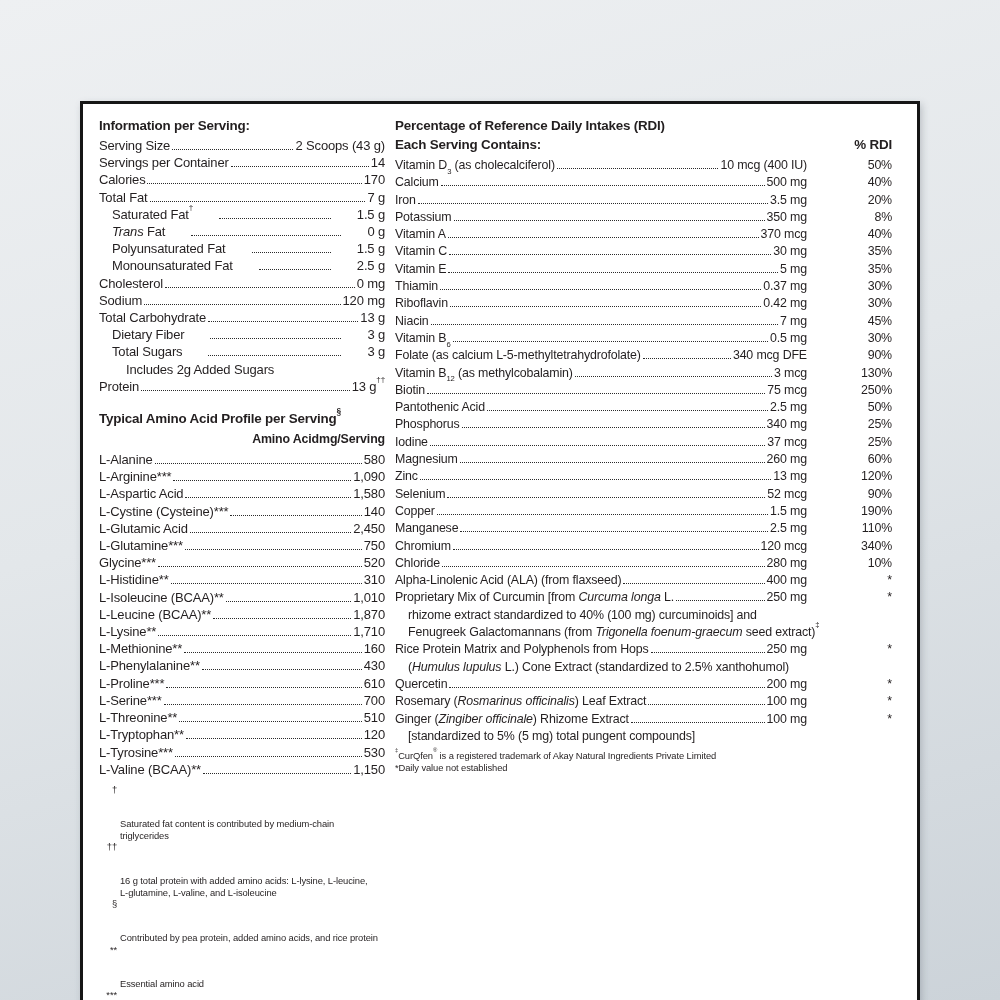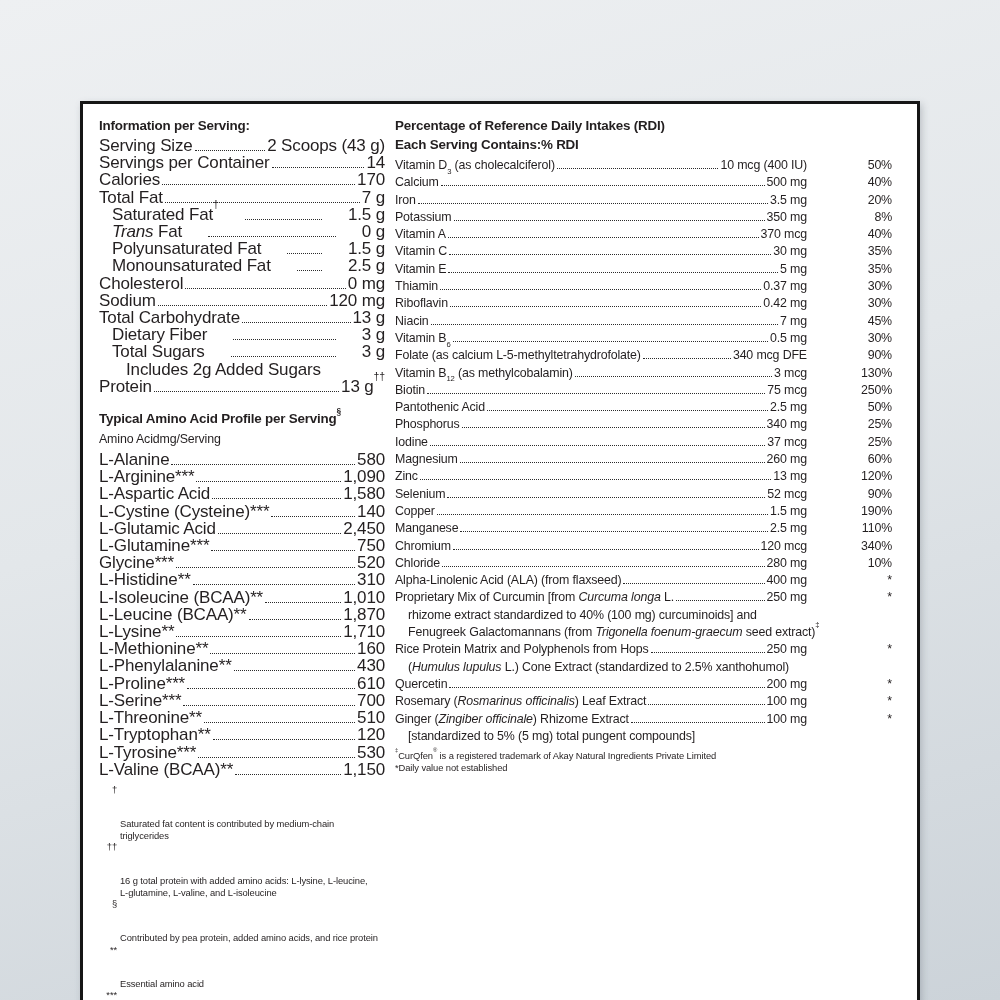--- a/index.html
+++ b/index.html
@@ -12,32 +12,32 @@
   .panel{
     position:absolute;left:80px;top:101px;width:840px;height:974px;
     background:#ffffff;border:3px solid #161616;box-sizing:border-box;
     box-shadow:2px 3px 7px rgba(90,100,110,.30);
   }
   .col-left{position:absolute;left:16px;top:13px;width:286px;}
   .col-right{position:absolute;left:312px;top:13px;width:497px;}
   .sec-title{font-weight:bold;font-size:13.4px;line-height:17px;letter-spacing:-0.2px;}
   .amino-title{margin-top:15px;}
   .rows{margin-top:3px;}
-  .lrow{display:flex;align-items:baseline;font-size:17px;line-height:17.2px;letter-spacing:-0.15px;text-align:right;}
+  .lrow{display:flex;align-items:baseline;font-size:13px;line-height:17.2px;letter-spacing:-0.15px;text-align:right;}
   .rrow{display:flex;font-size:12.4px;line-height:17.3px;letter-spacing:-0.15px;}
   .rrow .main{flex:0 0 412px;display:flex;align-items:baseline;box-sizing:border-box;}
   .rrow .main.full{flex:1 1 auto;}
   .rrow .rdi{flex:1 1 auto;text-align:right;white-space:nowrap;}
   .ind1{padding-left:13px;gap:24px;}
   .ind2{padding-left:27px;}
   .lbl{white-space:nowrap;}
   .leader{flex:1 1 auto;border-bottom:1.7px dotted #2b2b2b;margin:0 2px 3px 2px;min-width:6px;}
   .val{white-space:nowrap;}
-  .ahdr{display:flex;justify-content:flex-start;font-size:12.4px;line-height:17px;margin-top:4px;margin-bottom:2px;letter-spacing:-0.15px;}
-  .shdr{display:flex;font-weight:bold;font-size:13.4px;line-height:18px;margin-top:2px;margin-bottom:1px;letter-spacing:-0.2px;}
+  .ahdr{display:flex;justify-content:flex-end;font-size:12.4px;line-height:17px;margin-top:4px;margin-bottom:2px;letter-spacing:-0.15px;font-weight:bold;}
+  .shdr{display:flex;justify-content:space-between;font-weight:bold;font-size:13.4px;line-height:18px;margin-top:2px;margin-bottom:1px;letter-spacing:-0.2px;}
   .fns{margin-top:6px;margin-left:2px;}
   .fn{display:flex;font-size:9.4px;line-height:11.6px;letter-spacing:-0.1px;}
   .fn .m{flex:0 0 16px;text-align:right;margin-right:3px;}
   .fn .t{flex:1;margin-top:34px;}
   .rfns{margin-top:5px;}
   .rfn{font-size:9.4px;line-height:11.6px;letter-spacing:-0.1px;}
   .nomsg{margin-top:20px;font-size:9.6px;letter-spacing:-0.1px;}
   sup{font-size:0.62em;line-height:0;position:relative;top:-0.45em;}
   sub{font-size:0.62em;line-height:0;position:relative;top:0.18em;}
   i{font-style:italic;}

